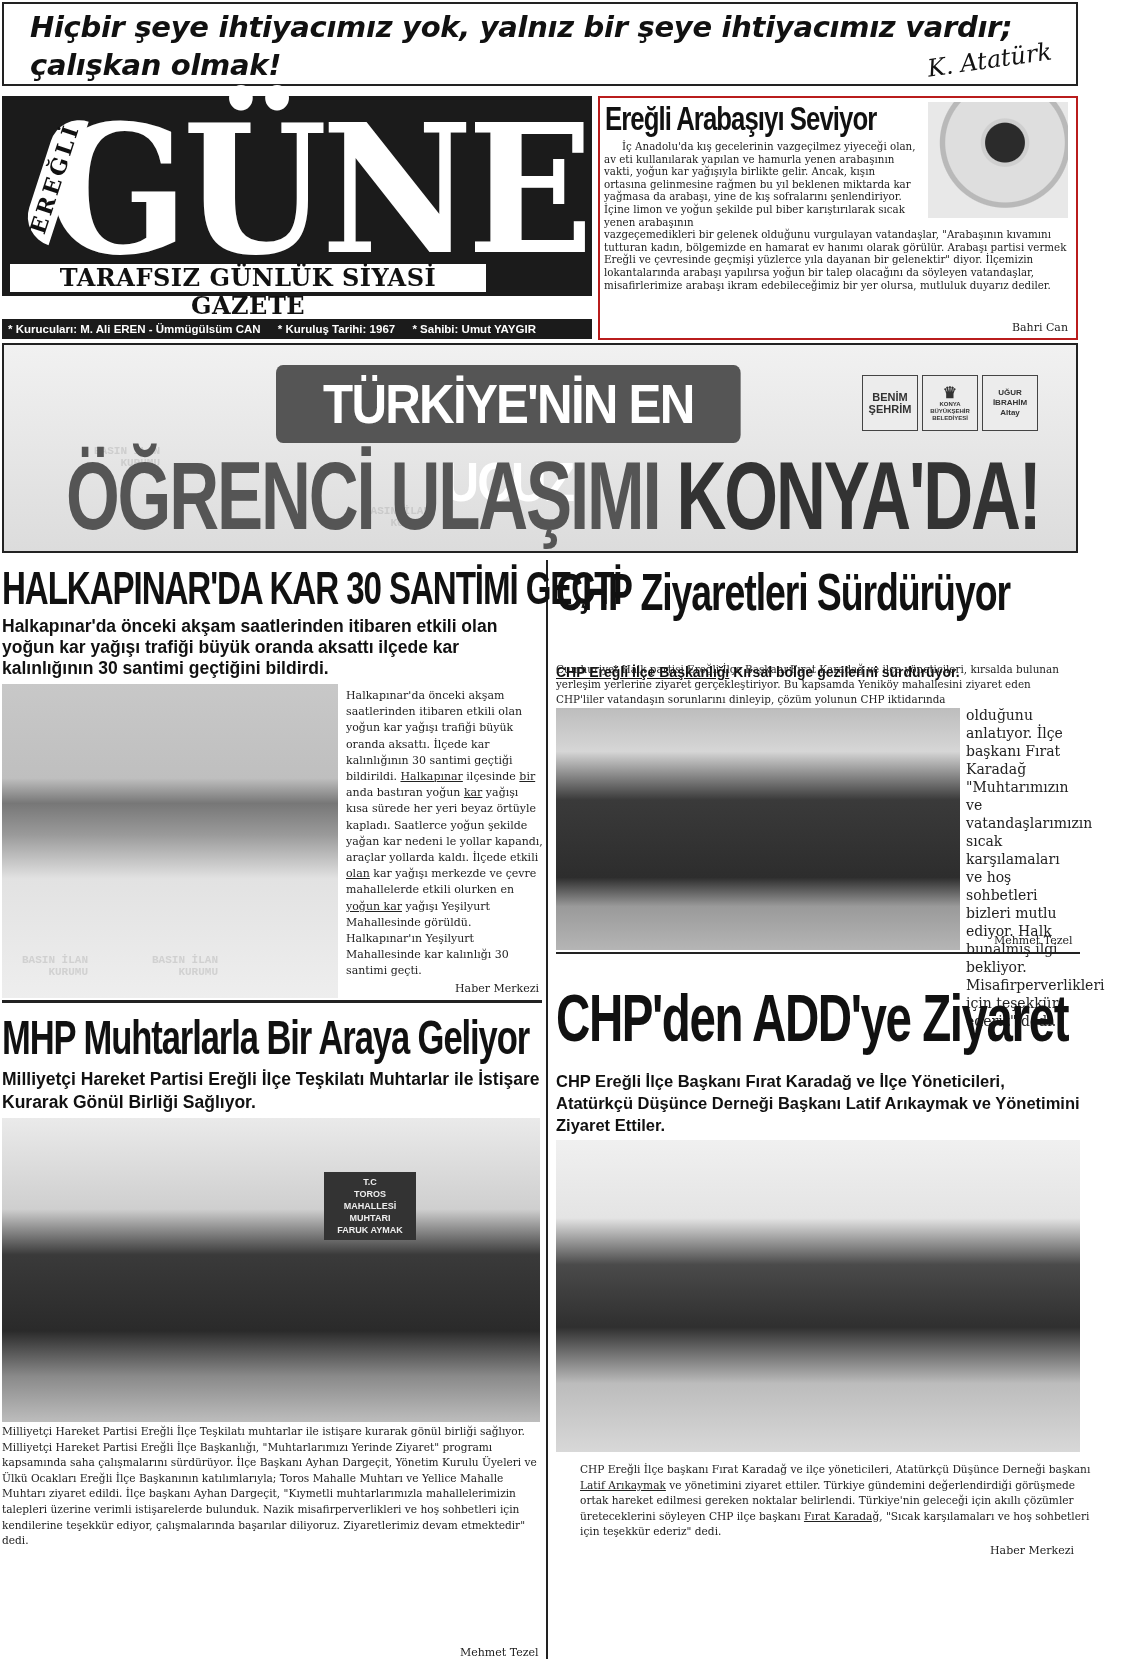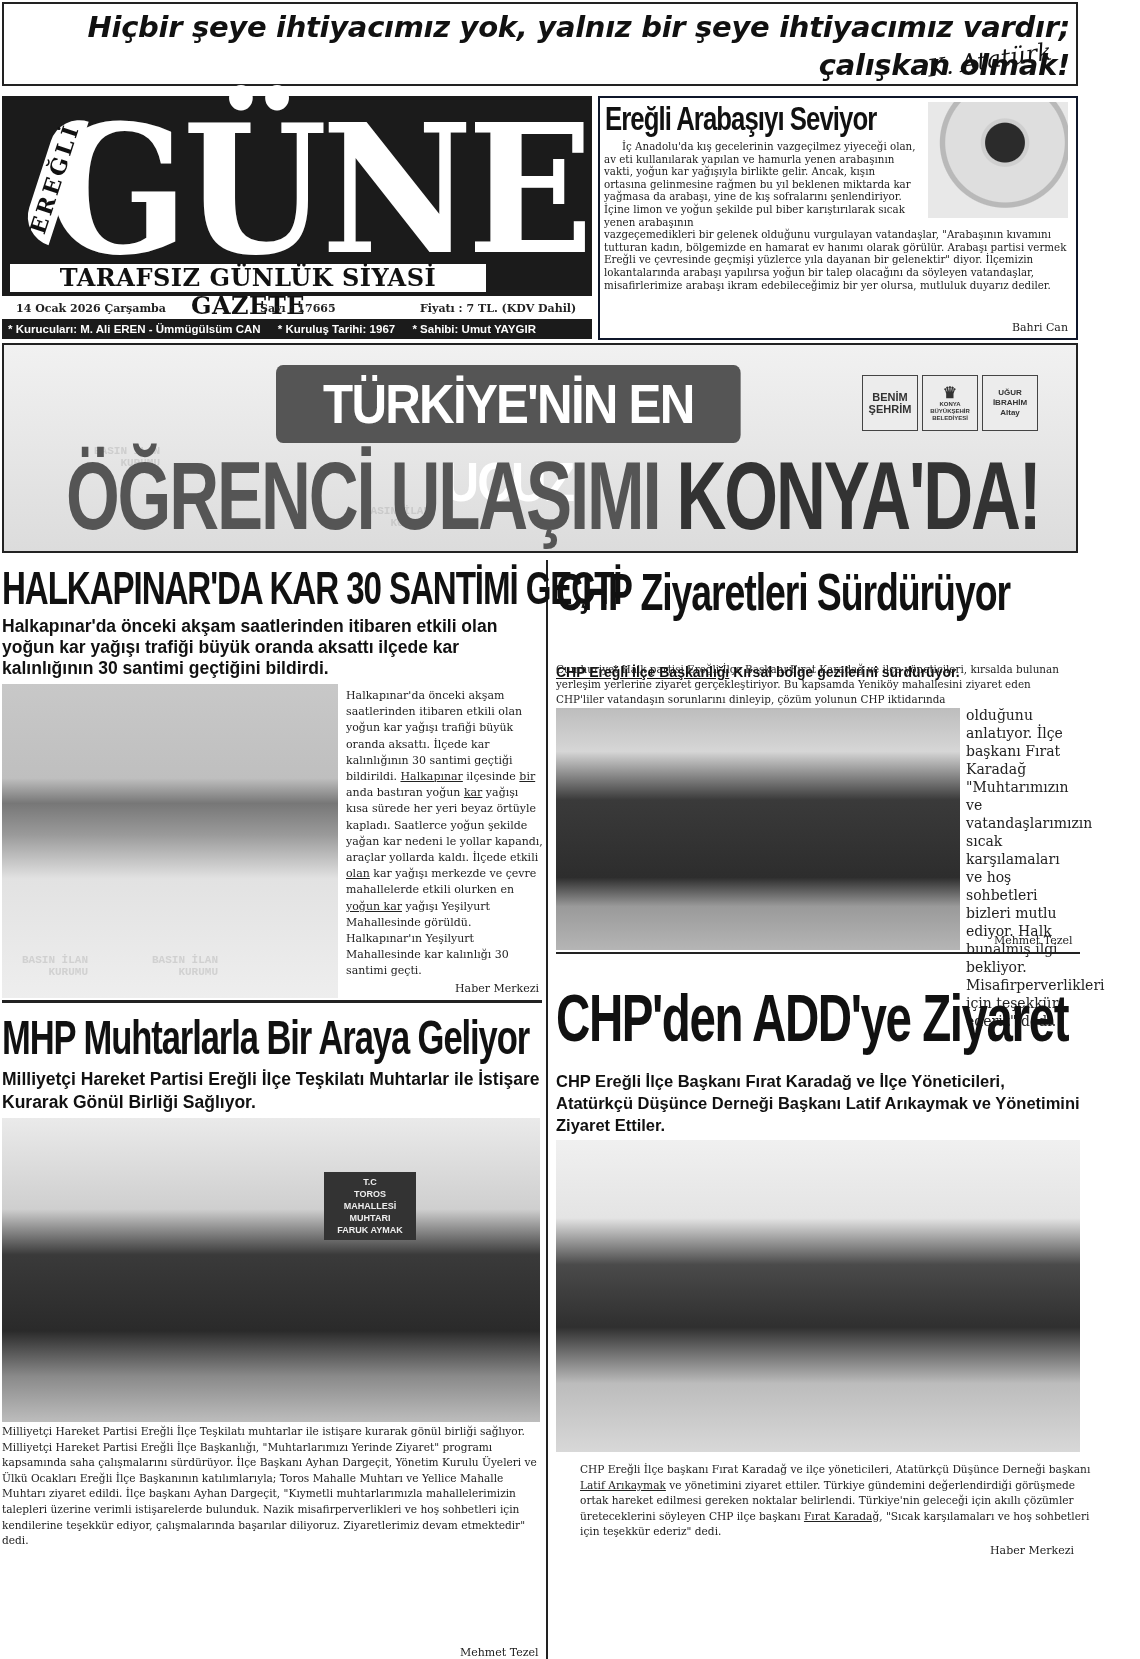--- a/index.html
+++ b/index.html
@@ -2,35 +2,35 @@
 <html><head>
 <meta charset="utf-8">
 <style>
   * { box-sizing: border-box; margin: 0; padding: 0; }
   html, body { width: 1140px; height: 1659px; background: #ffffff; overflow: hidden; }
   body { position: relative; font-family: "DejaVu Serif", serif; color: #1a1a1a; }
   .page { position: absolute; left: 0; top: 0; width: 1080px; height: 1659px; background: #fff; }
 
   
   .quote-box { position: absolute; left: 2px; top: 2px; width: 1076px; height: 84px; border: 2px solid #222; background: #fff; }
-  .quote-text { position: absolute; left: 26px; top: 4px; width: 1040px; font-family: "DejaVu Sans", sans-serif; font-weight: bold; font-style: italic; font-size: 29px; line-height: 38px; color: #111; letter-spacing: -0.3px; text-align: right; }
+  .quote-text { position: absolute; left: 26px; top: 4px; width: 1040px; font-family: "DejaVu Sans", sans-serif; font-weight: bold; font-style: italic; font-size: 29px; line-height: 38px; color: #111; letter-spacing: -0.3px; }
   .signature { position: absolute; right: 24px; top: 42px; font-family: "DejaVu Serif", serif; font-style: italic; font-size: 24px; color: #111; transform: rotate(-8deg); }
 
   
   .masthead { position: absolute; left: 2px; top: 96px; width: 590px; height: 200px; background: #1b1b1b; }
   .masthead-title { position: absolute; left: 45px; top: -6px; font-family: "DejaVu Serif", serif; font-weight: bold; font-size: 178px; line-height: 200px; letter-spacing: -6px; color: #fff; transform: scaleX(0.93); transform-origin: left top; }
   .masthead-eregli { position: absolute; left: 18px; top: 140px; font-family: "DejaVu Serif", serif; font-weight: bold; font-size: 22px; color: #111; background: #fff; padding: 2px 8px; border-radius: 40px 40px 0 0; transform: rotate(-72deg); transform-origin: left top; letter-spacing: 3px; }
   .masthead-slogan { position: absolute; left: 8px; top: 168px; width: 476px; height: 28px; background: #fff; font-family: "DejaVu Serif", serif; font-weight: bold; font-size: 24px; line-height: 28px; text-align: center; color: #111; letter-spacing: 0.5px; }
   .meta-row { position: absolute; left: 2px; top: 300px; width: 590px; height: 18px; font-family: "DejaVu Serif", serif; font-weight: bold; font-size: 11px; color: #222; }
   .meta-row span { position: absolute; top: 2px; }
   .founders { position: absolute; left: 2px; top: 319px; width: 590px; height: 20px; background: #1b1b1b; color: #fff; font-family: "Liberation Sans", sans-serif; font-weight: bold; font-size: 11.5px; line-height: 20px; padding-left: 6px; white-space: nowrap; }
   .founders span { margin-right: 14px; }
 
   
-  .araba-box { position: absolute; left: 598px; top: 96px; width: 480px; height: 244px; border: 2px solid #0f172a; background: #fff; overflow: hidden; }
+  .araba-box { position: absolute; left: 598px; top: 96px; width: 480px; height: 244px; border: 2px solid #b91c1c; background: #fff; overflow: hidden; }
   .araba-title { position: absolute; left: 5px; top: 0px; font-family: "Liberation Sans", sans-serif; font-weight: bold; font-size: 33px; line-height: 42px; letter-spacing: -1.2px; transform: scaleX(0.78); transform-origin: left top; color: #111; white-space: nowrap; }
   .araba-img { position: absolute; right: 8px; top: 4px; width: 140px; height: 116px; background: radial-gradient(circle at 55% 35%, #2b2b2b 0 18%, #cfcfcf 19% 22%, #dedede 23% 55%, #b9b9b9 56% 60%, #e8e8e8 61%); }
   .araba-text { position: absolute; left: 4px; top: 42px; width: 470px; font-family: "DejaVu Serif", serif; font-size: 10.3px; line-height: 12.6px; color: #222; }
   .araba-text .indent { display: inline-block; width: 18px; }
   .araba-text .narrow { width: 316px; display: block; }
   .araba-author { position: absolute; right: 8px; bottom: 4px; font-size: 11px; font-family: "DejaVu Serif", serif; color: #222; margin-top: 11px; }
 
   
   .ad-banner { position: absolute; left: 2px; top: 343px; width: 1076px; height: 210px; border: 2px solid #222; background: linear-gradient(180deg, #f1f1f1, #dcdcdc); overflow: hidden; }
   .ad-pill { position: absolute; left: 272px; top: 20px; width: 528px; height: 78px; background: #555; border-radius: 8px; color: #fff; font-family: "Liberation Sans", sans-serif; font-weight: bold; font-size: 56px; line-height: 78px; text-align: center; letter-spacing: -2px; transform: scaleX(0.88); transform-origin: left top; }
@@ -91,25 +91,20 @@
       <div>Hiçbir şeye ihtiyacımız yok, yalnız bir şeye ihtiyacımız vardır;</div>
       <div>çalışkan olmak!</div>
     </div>
     <div class="signature">K. Atatürk</div>
   </div>
 
   <div class="masthead">
     <div class="masthead-title">GÜNEŞ</div>
     <div class="masthead-eregli">EREĞLİ</div>
     <div class="masthead-slogan">TARAFSIZ GÜNLÜK SİYASİ GAZETE</div>
-  </div>
-  <div class="meta-row">
-    <span style="left:14px">14 Ocak 2026 Çarşamba</span>
-    <span style="left:258px">Sayı : 17665</span>
-    <span style="left:418px">Fiyatı : 7 TL. (KDV Dahil)</span>
   </div>
   <div class="founders">
     <span>* Kurucuları: M. Ali EREN - Ümmügülsüm CAN</span>
     <span>* Kuruluş Tarihi: 1967</span>
     <span>* Sahibi: Umut YAYGIR</span>
   </div>
 
   <div class="araba-box">
     <div class="araba-title">Ereğli Arabaşıyı Seviyor</div>
     <div class="araba-img"></div>

